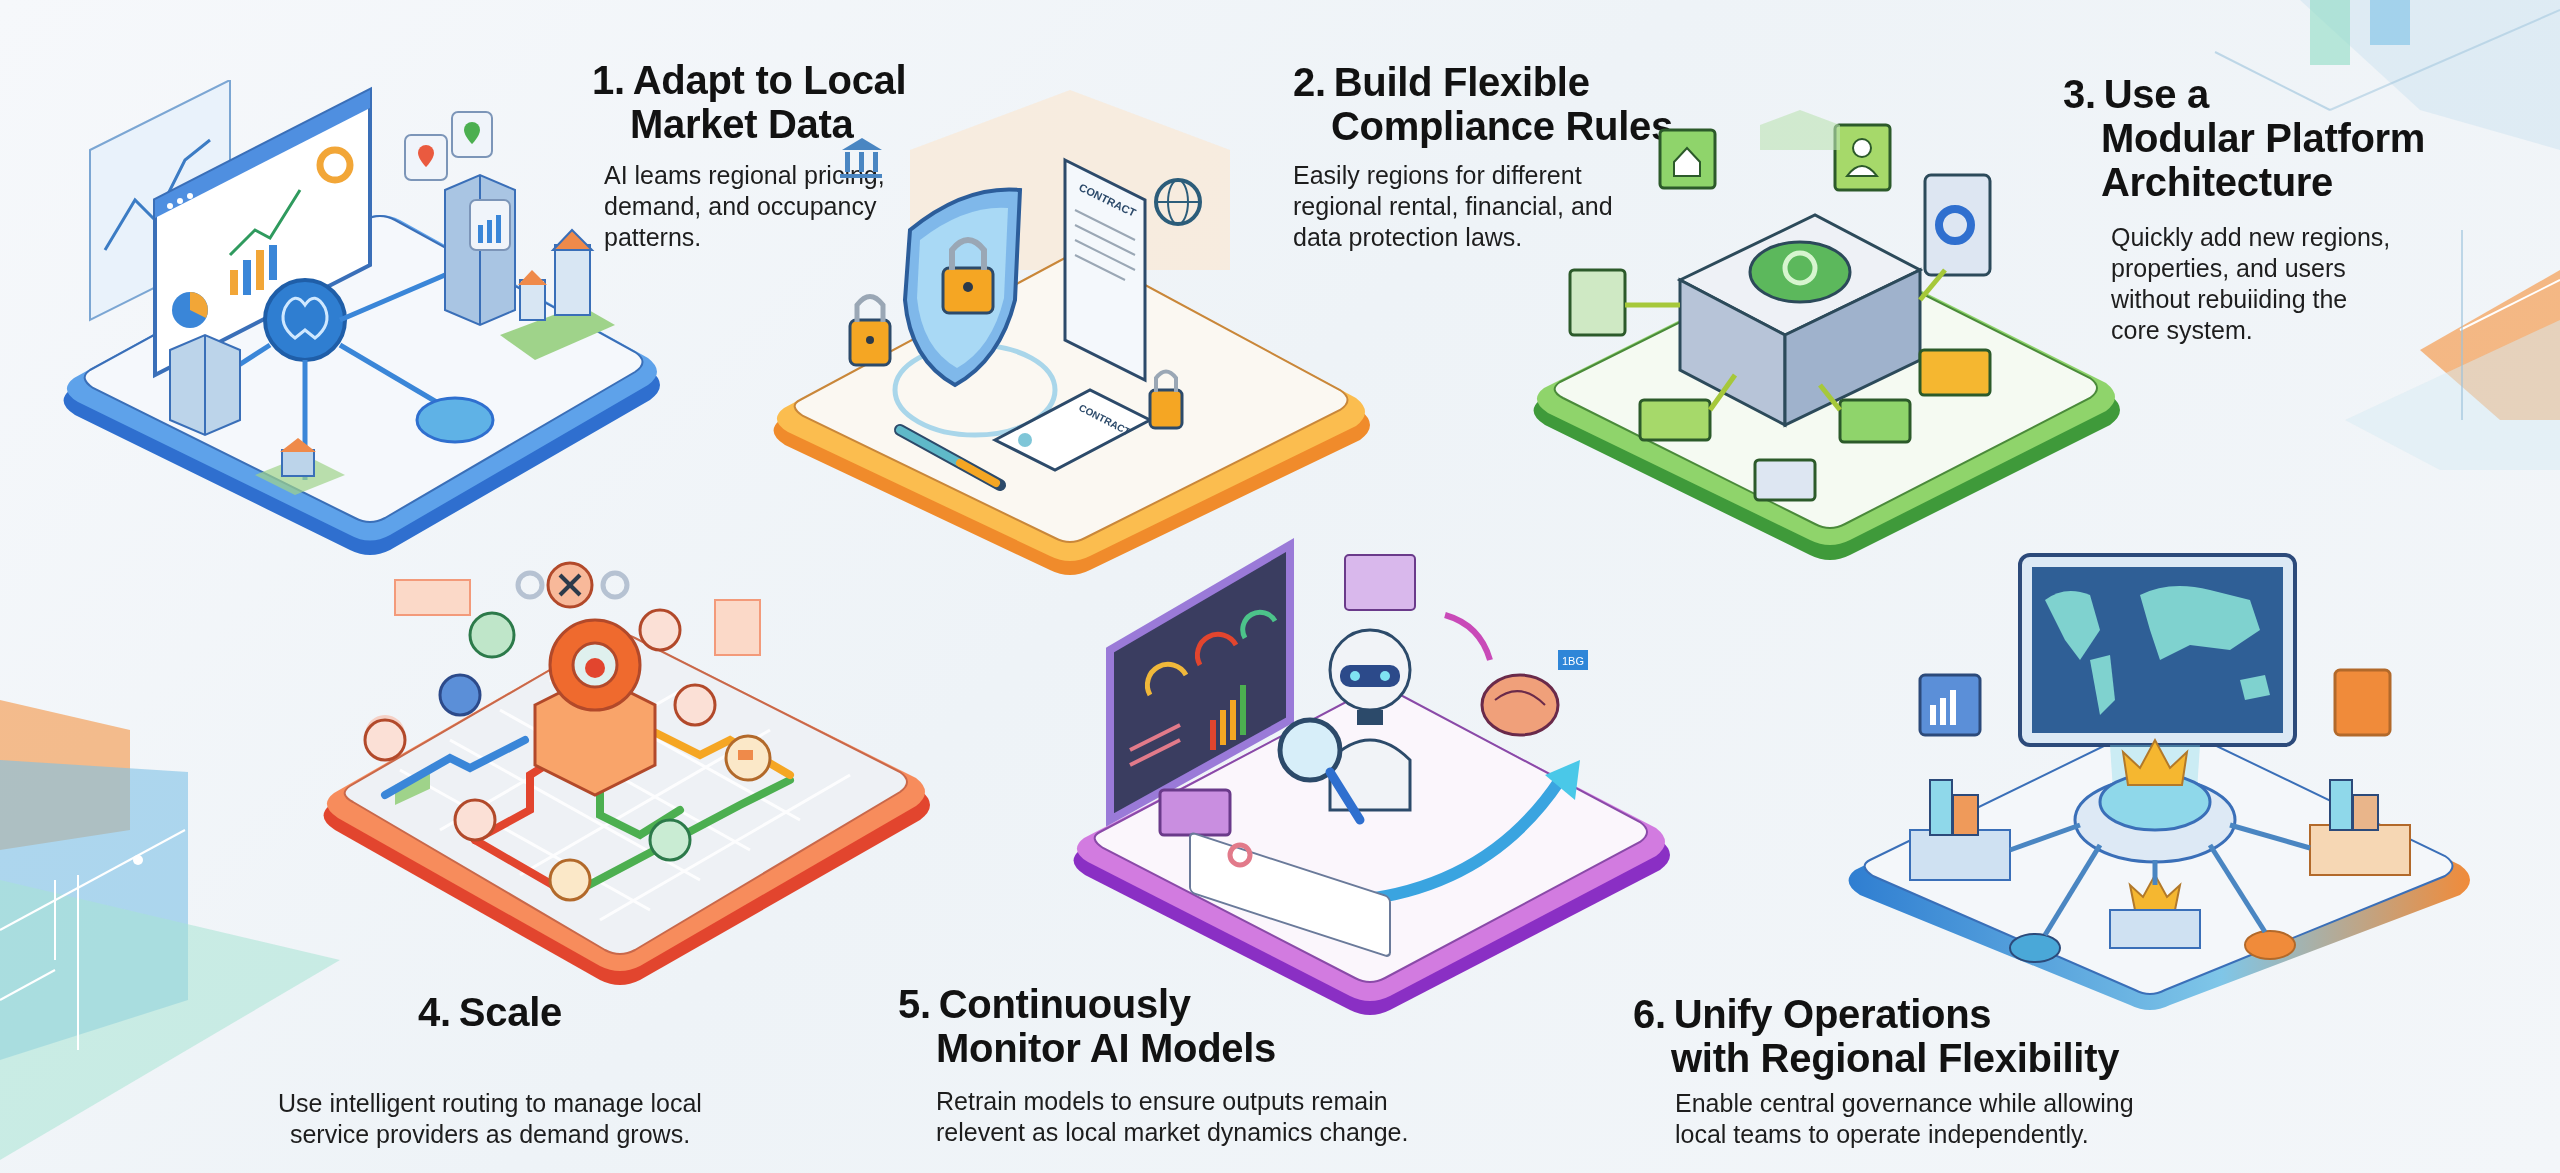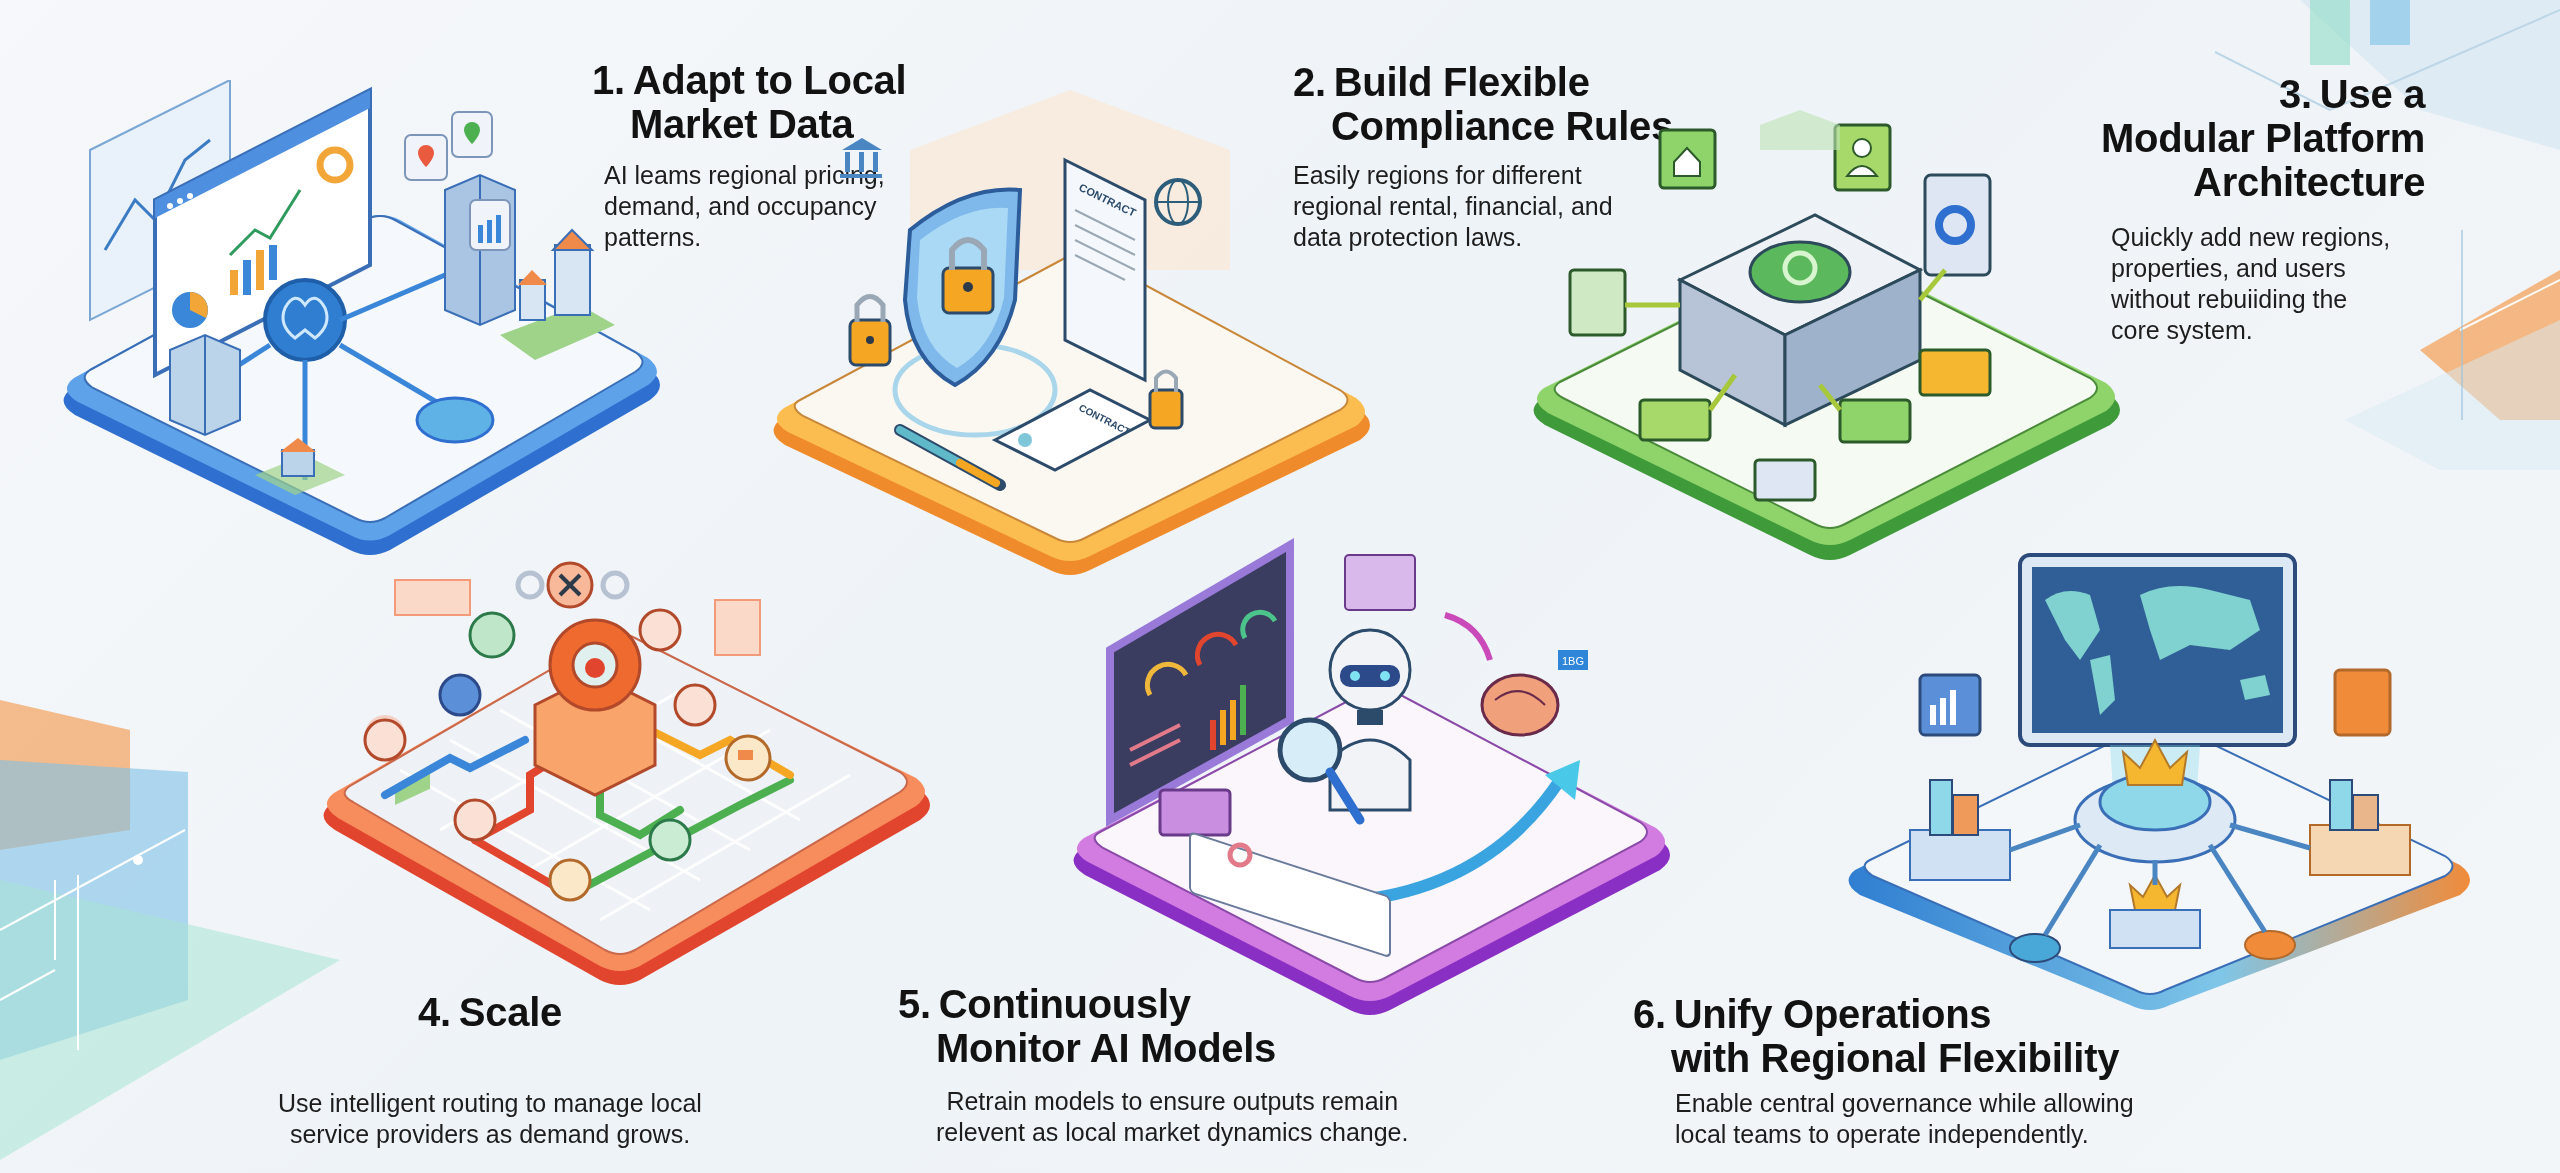--- a/index.html
+++ b/index.html
@@ -226,21 +226,21 @@
     <rect x="50" y="170" width="55" height="65" rx="4" fill="#cfe9c4" stroke="#2c5a2a" stroke-width="3"></rect>
     <rect x="120" y="300" width="70" height="40" rx="4" fill="#a6d96a" stroke="#2c5a2a" stroke-width="3"></rect>
     <rect x="320" y="300" width="70" height="42" rx="4" fill="#8fd46b" stroke="#2c5a2a" stroke-width="3"></rect>
     <rect x="235" y="360" width="60" height="40" rx="4" fill="#dde6f2" stroke="#2c5a2a" stroke-width="3"></rect>
     <rect x="400" y="250" width="70" height="45" rx="4" fill="#f5b730" stroke="#2c5a2a" stroke-width="3"></rect>
     <line x1="105" y1="205" x2="160" y2="205" stroke="#a6c83a" stroke-width="5"></line>
     <line x1="190" y1="310" x2="215" y2="275" stroke="#a6c83a" stroke-width="5"></line>
     <line x1="300" y1="285" x2="320" y2="310" stroke="#a6c83a" stroke-width="5"></line>
     <line x1="400" y1="200" x2="425" y2="170" stroke="#a6c83a" stroke-width="5"></line>
   </svg>
-  <div class="title" style="left:563px;top:72px;text-align:right;">
+  <div class="title" style="left:563px;top:72px;">
     <span class="line"><span class="num">3.</span><span>Use a</span></span>
     <span class="line indent">Modular Platform</span>
     <span class="line indent">Architecture</span>
   </div>
   <div class="desc" style="left:611px;top:222px;">
     <span class="line">Quickly add new regions,</span>
     <span class="line">properties, and users</span>
     <span class="line">without rebuiiding the</span>
     <span class="line">core system.</span>
   </div>
@@ -347,21 +347,21 @@
     <path d="M385,95 Q420,105 430,140" fill="none" stroke="#c94ab8" stroke-width="6"></path>
     <path d="M300,380 Q430,365 500,260" fill="none" stroke="#3aa4e0" stroke-width="12" stroke-linecap="round"></path>
     <path d="M485,255 L520,240 L515,280 Z" fill="#4ac8e8"></path>
     <rect x="130" y="330" width="200" height="60" rx="5" fill="#ffffff" stroke="#6a7a9a" stroke-width="2" transform="skewY(18) translate(0,-60)"></rect>
     <circle cx="180" cy="335" r="10" fill="none" stroke="#e27a8a" stroke-width="5"></circle>
   </svg>
   <div class="title" style="left:8px;top:462px;">
     <span class="line"><span class="num">5.</span><span>Continuously</span></span>
     <span class="line indent">Monitor AI Models</span>
   </div>
-  <div class="desc" style="left:46px;top:566px;text-align:center;">
+  <div class="desc" style="left:46px;top:566px;">
     <span class="line">Retrain models to ensure outputs remain</span>
     <span class="line">relevent as local market dynamics change.</span>
   </div>
 </div>
 
 <div class="panel" style="left:1620px;top:540px;width:940px;height:633px;">
   <svg class="illus" width="640" height="470" viewBox="0 0 640 470" style="left:220px;top:0px;">
     <defs>
       <linearGradient id="g6" x1="0" y1="0" x2="1" y2="0">
         <stop offset="0" stop-color="#2f7ed1"></stop>

